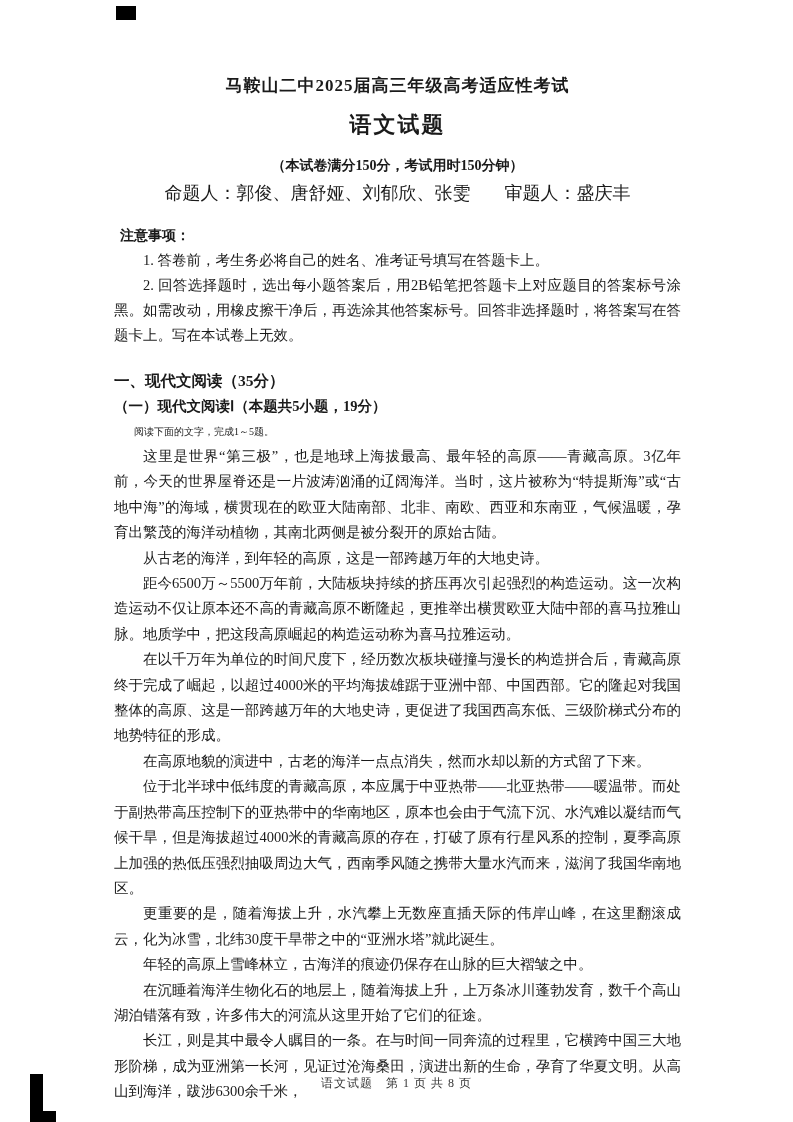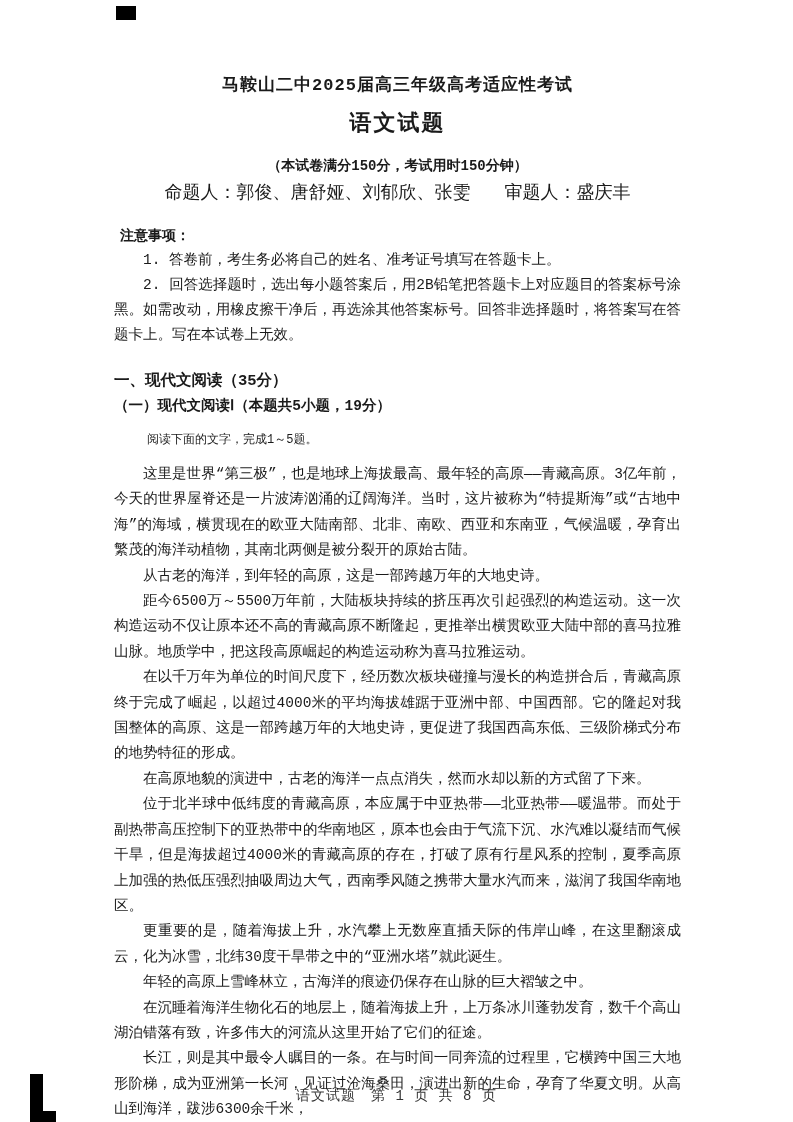--- a/index.html
+++ b/index.html
@@ -4,21 +4,21 @@
 <style>
   * { box-sizing: border-box; }
   html, body { margin: 0; padding: 0; background: #ffffff; }
   .page {
     position: relative;
     width: 733px;
     height: 1122px;
     margin: 0 auto;
     background: #ffffff;
     color: #1a1a1a;
-    font-family: Liberation Mono, monospace;
+    font-family: Liberation Serif, serif;
     overflow: hidden;
     padding: 74px 82px 0 84px;
   }
   .scan-mark { position: absolute; background: #000; }
   .scan-mark.top-left { left: 86px; top: 6px; width: 20px; height: 14px; }
   .scan-mark.bottom-left { left: 0; bottom: 0; width: 13px; height: 48px; }
   .scan-mark.bottom-left-foot { left: 0; bottom: 0; width: 26px; height: 11px; }
 
   h1.exam-title {
     margin: 0 0 12px 0;
@@ -71,40 +71,40 @@
     line-height: 26px;
     font-weight: bold;
   }
   .subsection-heading {
     margin: 0;
     font-size: 14.5px;
     line-height: 25px;
     font-weight: bold;
   }
   p.instruction {
-    margin: 9px;
-    font-size: 12px;
+    margin: 0;
+    font-size: 10px;
     line-height: 25px;
     text-indent: 2em;
   }
   p.passage-para {
     margin: 0;
     font-size: 14.5px;
     line-height: 25.4px;
     text-indent: 2em;
     text-align: justify;
   }
 
   .page-footer {
     position: absolute;
     left: 0;
     right: 0;
-    bottom: 17px;
+    bottom: 30px;
     text-align: center;
-    font-size: 14px;
+    font-size: 12px;
     color: #333333;
     letter-spacing: 1px;
   }
 </style>
 </head>
 <body>
 
 <div class="page">
 
   <div class="scan-mark top-left"></div>

